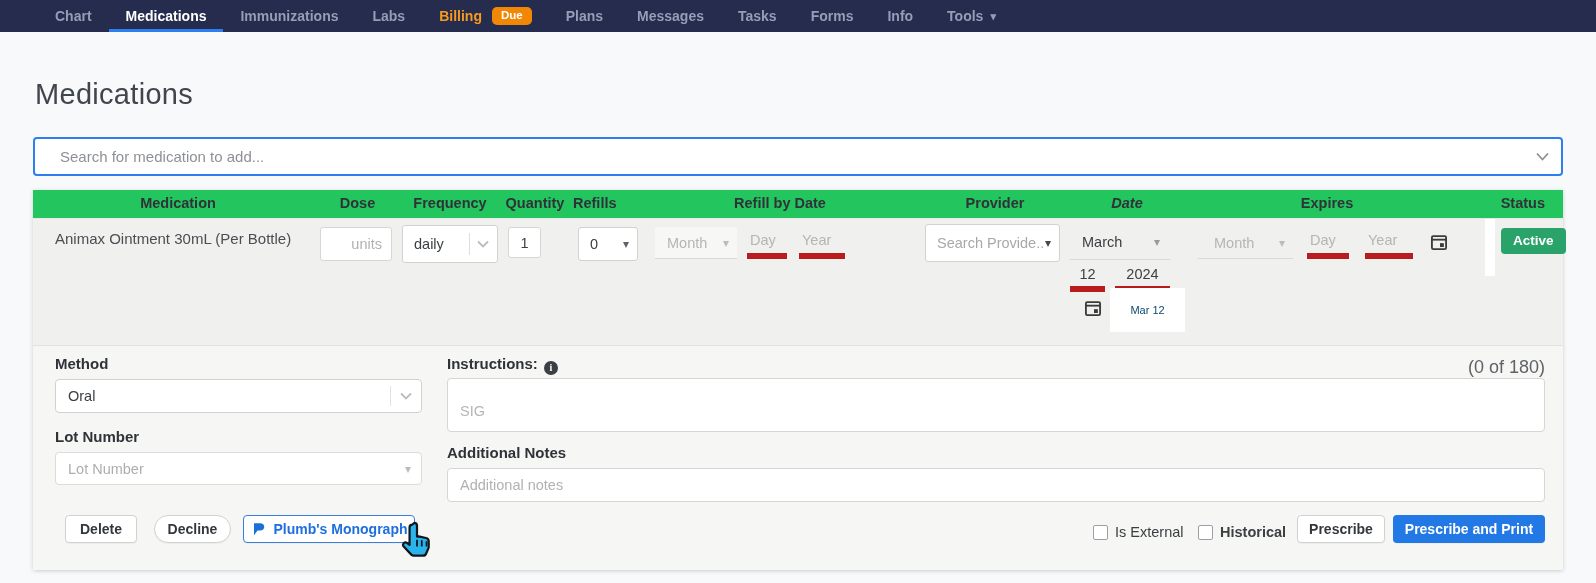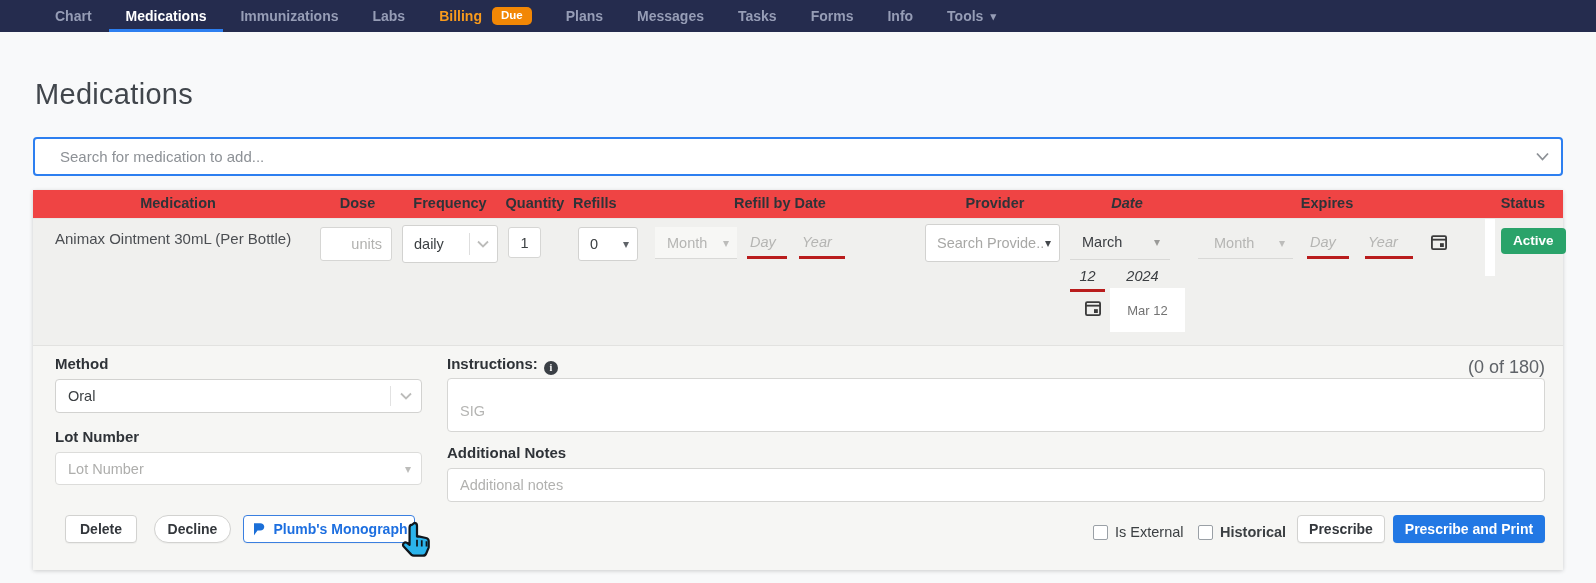--- a/index.html
+++ b/index.html
@@ -26,46 +26,46 @@
                  background:#fff; border:2px solid #2d7ff0; border-radius:4px;
                  display:flex; align-items:center; }
   .search-input { flex:1; border:none; outline:none; background:transparent; font-size:15px;
                   padding:0 25px; color:#3c4043; font-family:"Liberation Sans",sans-serif; }
   .search-input::placeholder { color:#8d9196; }
   .search-chevron { padding-right:12px; display:flex; align-items:center; }
 
   
   .card { position:absolute; left:33px; top:190px; width:1530px; height:380px;
           background:#f0f0ee; border-radius:2px; box-shadow:0 1px 4px rgba(0,0,0,.18); }
-  .thead { position:absolute; left:0; top:0; width:100%; height:29px; background:#ef4444;
+  .thead { position:absolute; left:0; top:0; width:100%; height:29px; background:#22c55e;
            border-bottom:1px solid #e8e8e6; }
   .th { position:absolute; top:5px; font-size:14.5px; font-weight:700; color:#2f3338; text-align:center; }
 
   .cell-text { position:absolute; font-size:15px; color:#4b4e52; }
 
   .ibox { background:#fff; border:1px solid #d6d6d4; border-radius:3px; font-size:14.5px;
           color:#3c4043; font-family:"Liberation Sans",sans-serif; }
   .ibox::placeholder { color:#b1b1af; }
   .selbox { position:absolute; background:#fff; border:1px solid #d2d2d0; border-radius:3px;
             display:flex; align-items:center; font-size:14.5px; color:#3c4043; cursor:pointer; }
   .selbox .lbl { padding-left:11px; flex:1; white-space:nowrap; overflow:hidden; text-overflow:ellipsis; }
   .selbox .divider { width:1px; height:60%; background:#dedede; margin-right:7px; }
   .caret { font-size:12px; color:#5f6368; padding-right:8px; line-height:1; }
   .caret.gray { color:#bcbcba; }
-  .underfield { position:absolute; background:transparent; border:none; border-bottom:3px solid #b91c1c;
-                font-size:14.5px; color:#3c4043; font-family:"Liberation Sans",sans-serif; outline:none;font-style:italic; }
+  .underfield { position:absolute; background:transparent; border:none; border-bottom:6px solid #b91c1c;
+                font-size:14.5px; color:#3c4043; font-family:"Liberation Sans",sans-serif; outline:none; }
   .underfield::placeholder { color:#b5b5b3; }
   .undersel { position:absolute; border-bottom:1px solid #d9d9d7; display:flex; align-items:center;
               font-size:14.5px; cursor:pointer; }
   .undersel .lbl { flex:1; padding-left:12px; }
   .undersel.muted { color:#b5b5b3; }
   .undersel.dark { color:#3b3e42; }
 
   .mar12-box { position:absolute; background:#fff; display:flex; align-items:center; justify-content:center;
-               font-size:13px; color:#737373; }
+               font-size:11px; color:#0c4a6e; }
   .white-strip { position:absolute; background:#fff; }
   .status-badge { position:absolute; background:#2aa36a; color:#fff; font-size:13.5px; font-weight:700;
                   padding:5px 12px; border-radius:4px; line-height:1.2; }
 
   
   .lower { position:absolute; left:0; top:155px; width:100%; height:225px; background:#f6f6f4;
            border-top:1px solid #e2e2e0; }
   .sec-label { position:absolute; font-size:15px; font-weight:700; color:#2f3338; }
   .counter { position:absolute; font-size:18px; color:#5f6368; }
   .info-icon { display:inline-flex; width:14px; height:14px; background:#3a3f45; color:#fff;

